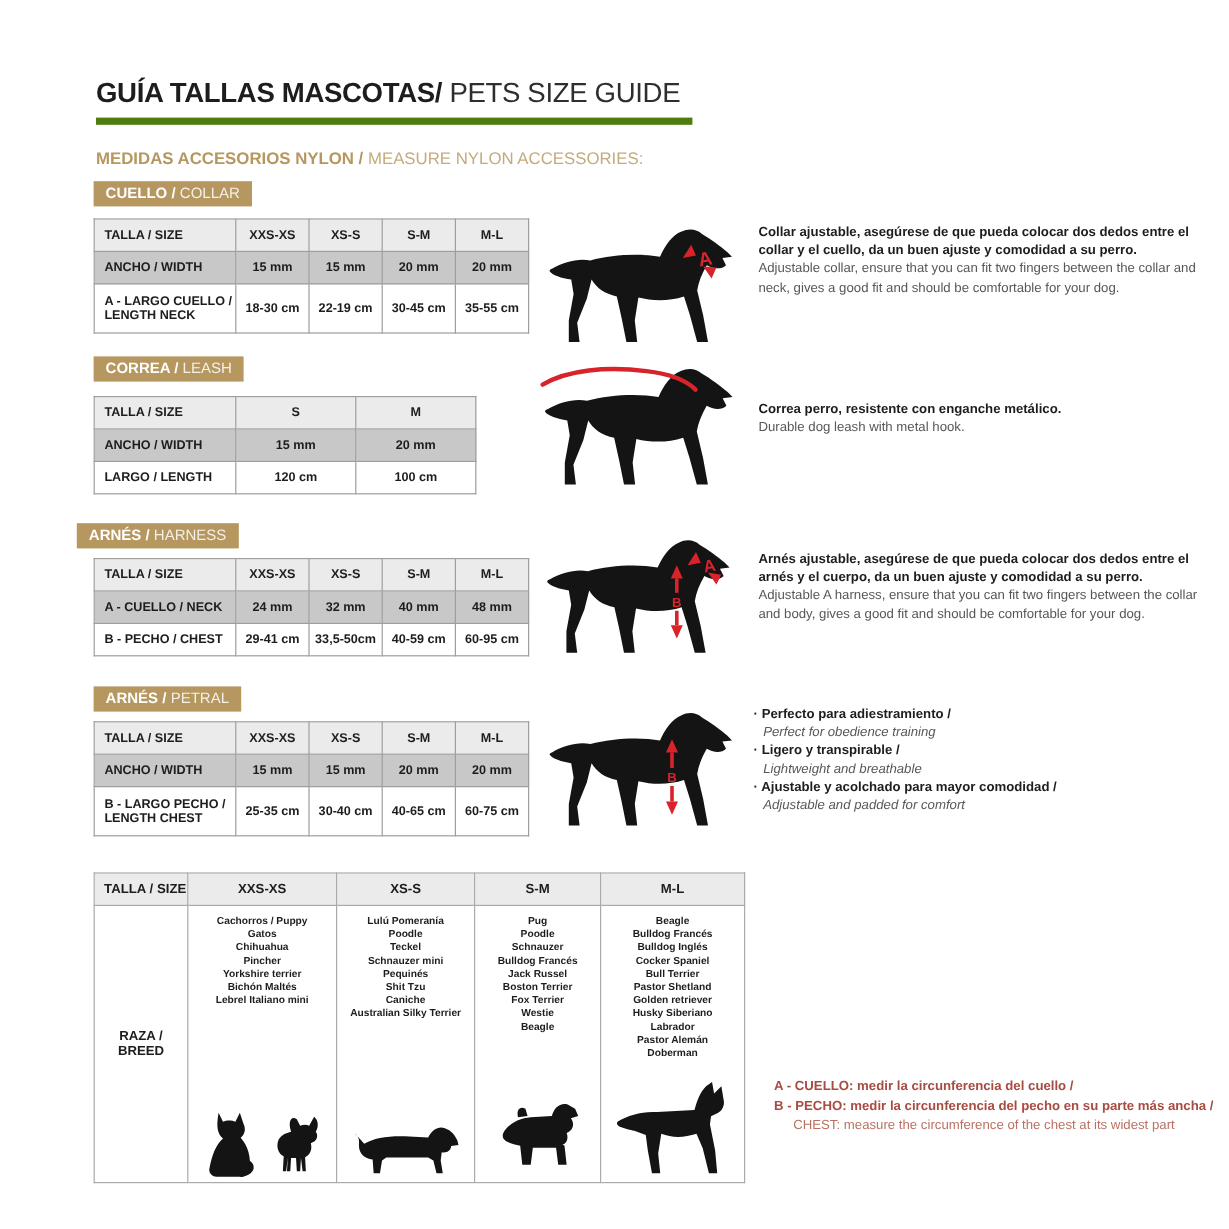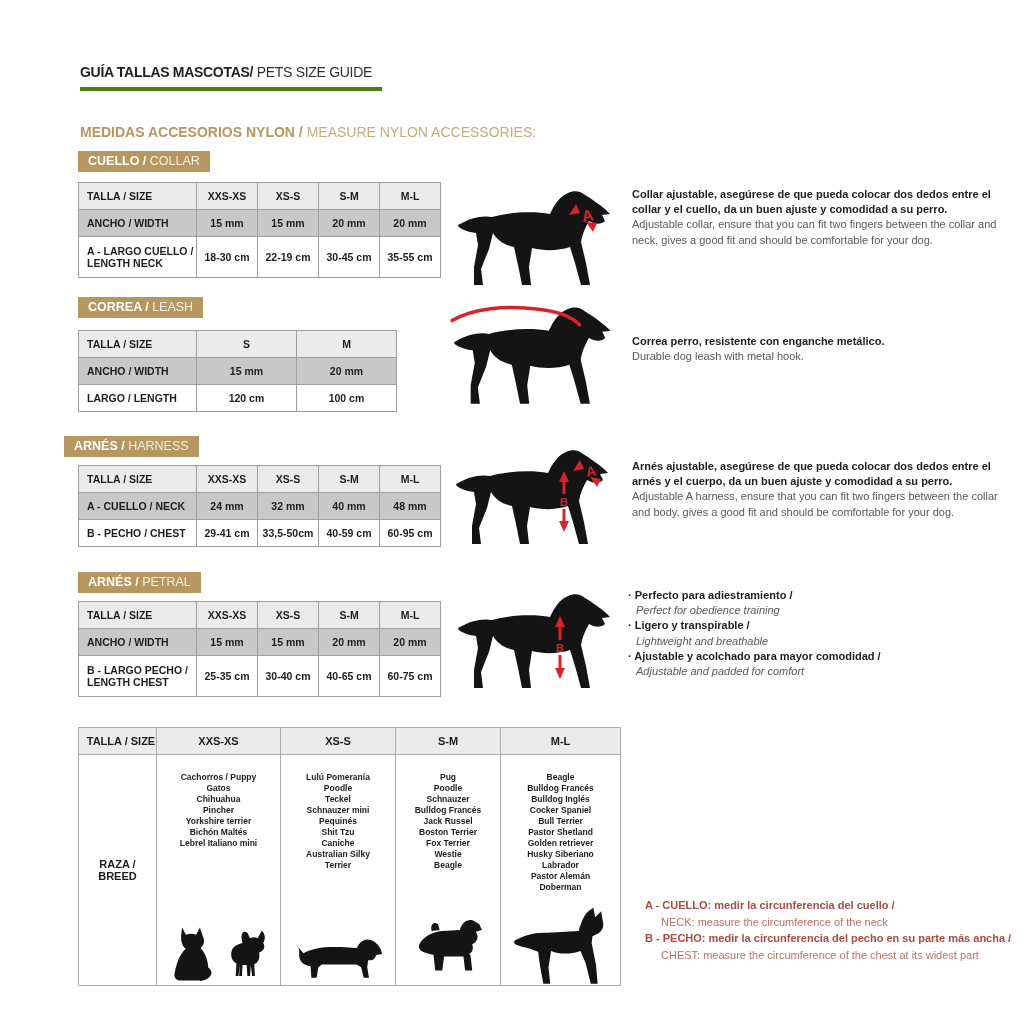--- a/index.html
+++ b/index.html
@@ -1,21 +1,21 @@
 <!DOCTYPE html>
 <html><head>
 <meta charset="utf-8">
 <style>
   html,body{margin:0;padding:0;background:#fff;}
   .page{position:relative;width:1024px;height:1024px;background:#ffffff;
         font-family:"Liberation Sans",sans-serif;color:#1d1d1b;overflow:hidden;}
   .abs{position:absolute;}
 
-  .title{left:80px;top:64px;font-size:14px;font-weight:bold;letter-spacing:-0.3px;
-         border-bottom:4px solid #4d7c0f;padding:0 10px 7px 0;white-space:nowrap;}
+  .title{left:80px;top:64px;font-size:23px;font-weight:bold;letter-spacing:-0.3px;
+         border-bottom:6px solid #4d7c0f;padding:0 10px 7px 0;white-space:nowrap;}
   .title .t-en{font-weight:normal;color:#2e2e2d;}
 
   .subtitle{left:80px;top:124px;font-size:14px;font-weight:bold;color:#b5975f;white-space:nowrap;}
   .subtitle .s-en{font-weight:normal;color:#c3ab7c;}
 
   .badge{background:#b5975f;color:#fff;font-size:12.5px;font-weight:bold;
          padding:3px 10px 4px;display:inline-block;white-space:nowrap;}
   .badge .b-en{font-weight:normal;color:rgba(255,255,255,0.85);}
 
   table.size-table{border-collapse:collapse;table-layout:fixed;font-size:10.5px;
@@ -40,21 +40,21 @@
   .note .nr{color:#ba7163;margin-left:16px;}
 
   table.breed-table{border-collapse:collapse;table-layout:fixed;font-size:11px;font-weight:bold;}
   .breed-table td{border:1px solid #ababab;padding:0;vertical-align:top;}
   .breed-table tr.hdr td{background:#ebebeb;text-align:center;height:26px;vertical-align:middle;}
   .breed-table td.hdr-lbl{text-align:left;padding-left:7px;}
   .raza-cell{height:230px;display:flex;align-items:center;justify-content:center;
              text-align:center;padding:0 6px;}
   .breed-cell{height:230px;display:flex;flex-direction:column;justify-content:space-between;
               align-items:center;padding:5px 2px 3px;box-sizing:border-box;}
-  .breed-list{list-style:none;margin:12px;padding:0;text-align:center;font-size:8.5px;
+  .breed-list{list-style:none;margin:2px;padding:0;text-align:center;font-size:8.5px;
               line-height:1.3;font-weight:bold;color:#1d1d1b;}
   .sil{display:flex;align-items:flex-end;gap:8px;}
 
   .dog-red{fill:#d8232a;}
   .marker-letter{font-family:"Liberation Sans",sans-serif;font-weight:bold;fill:#d8232a;}
 </style>
 </head>
 <body>
 
 <svg width="0" height="0" style="position:absolute">
@@ -411,21 +411,20 @@
           </div>
         </div>
       </td>
     </tr>
   </tbody>
     </table>
 
   <div class="abs notes" style="left:645px;top:897px;">
     <div class="note">
       <div class="nb">A - CUELLO: medir la circunferencia del cuello /</div>
-      <div class="nr">NECK: measure the circumference of the neck</div>
     </div>
     <div class="note">
       <div class="nb">B - PECHO: medir la circunferencia del pecho en su parte más ancha /</div>
       <div class="nr">CHEST: measure the circumference of the chest at its widest part</div>
     </div>
   </div>
 
 </div>
 
 </body></html>

